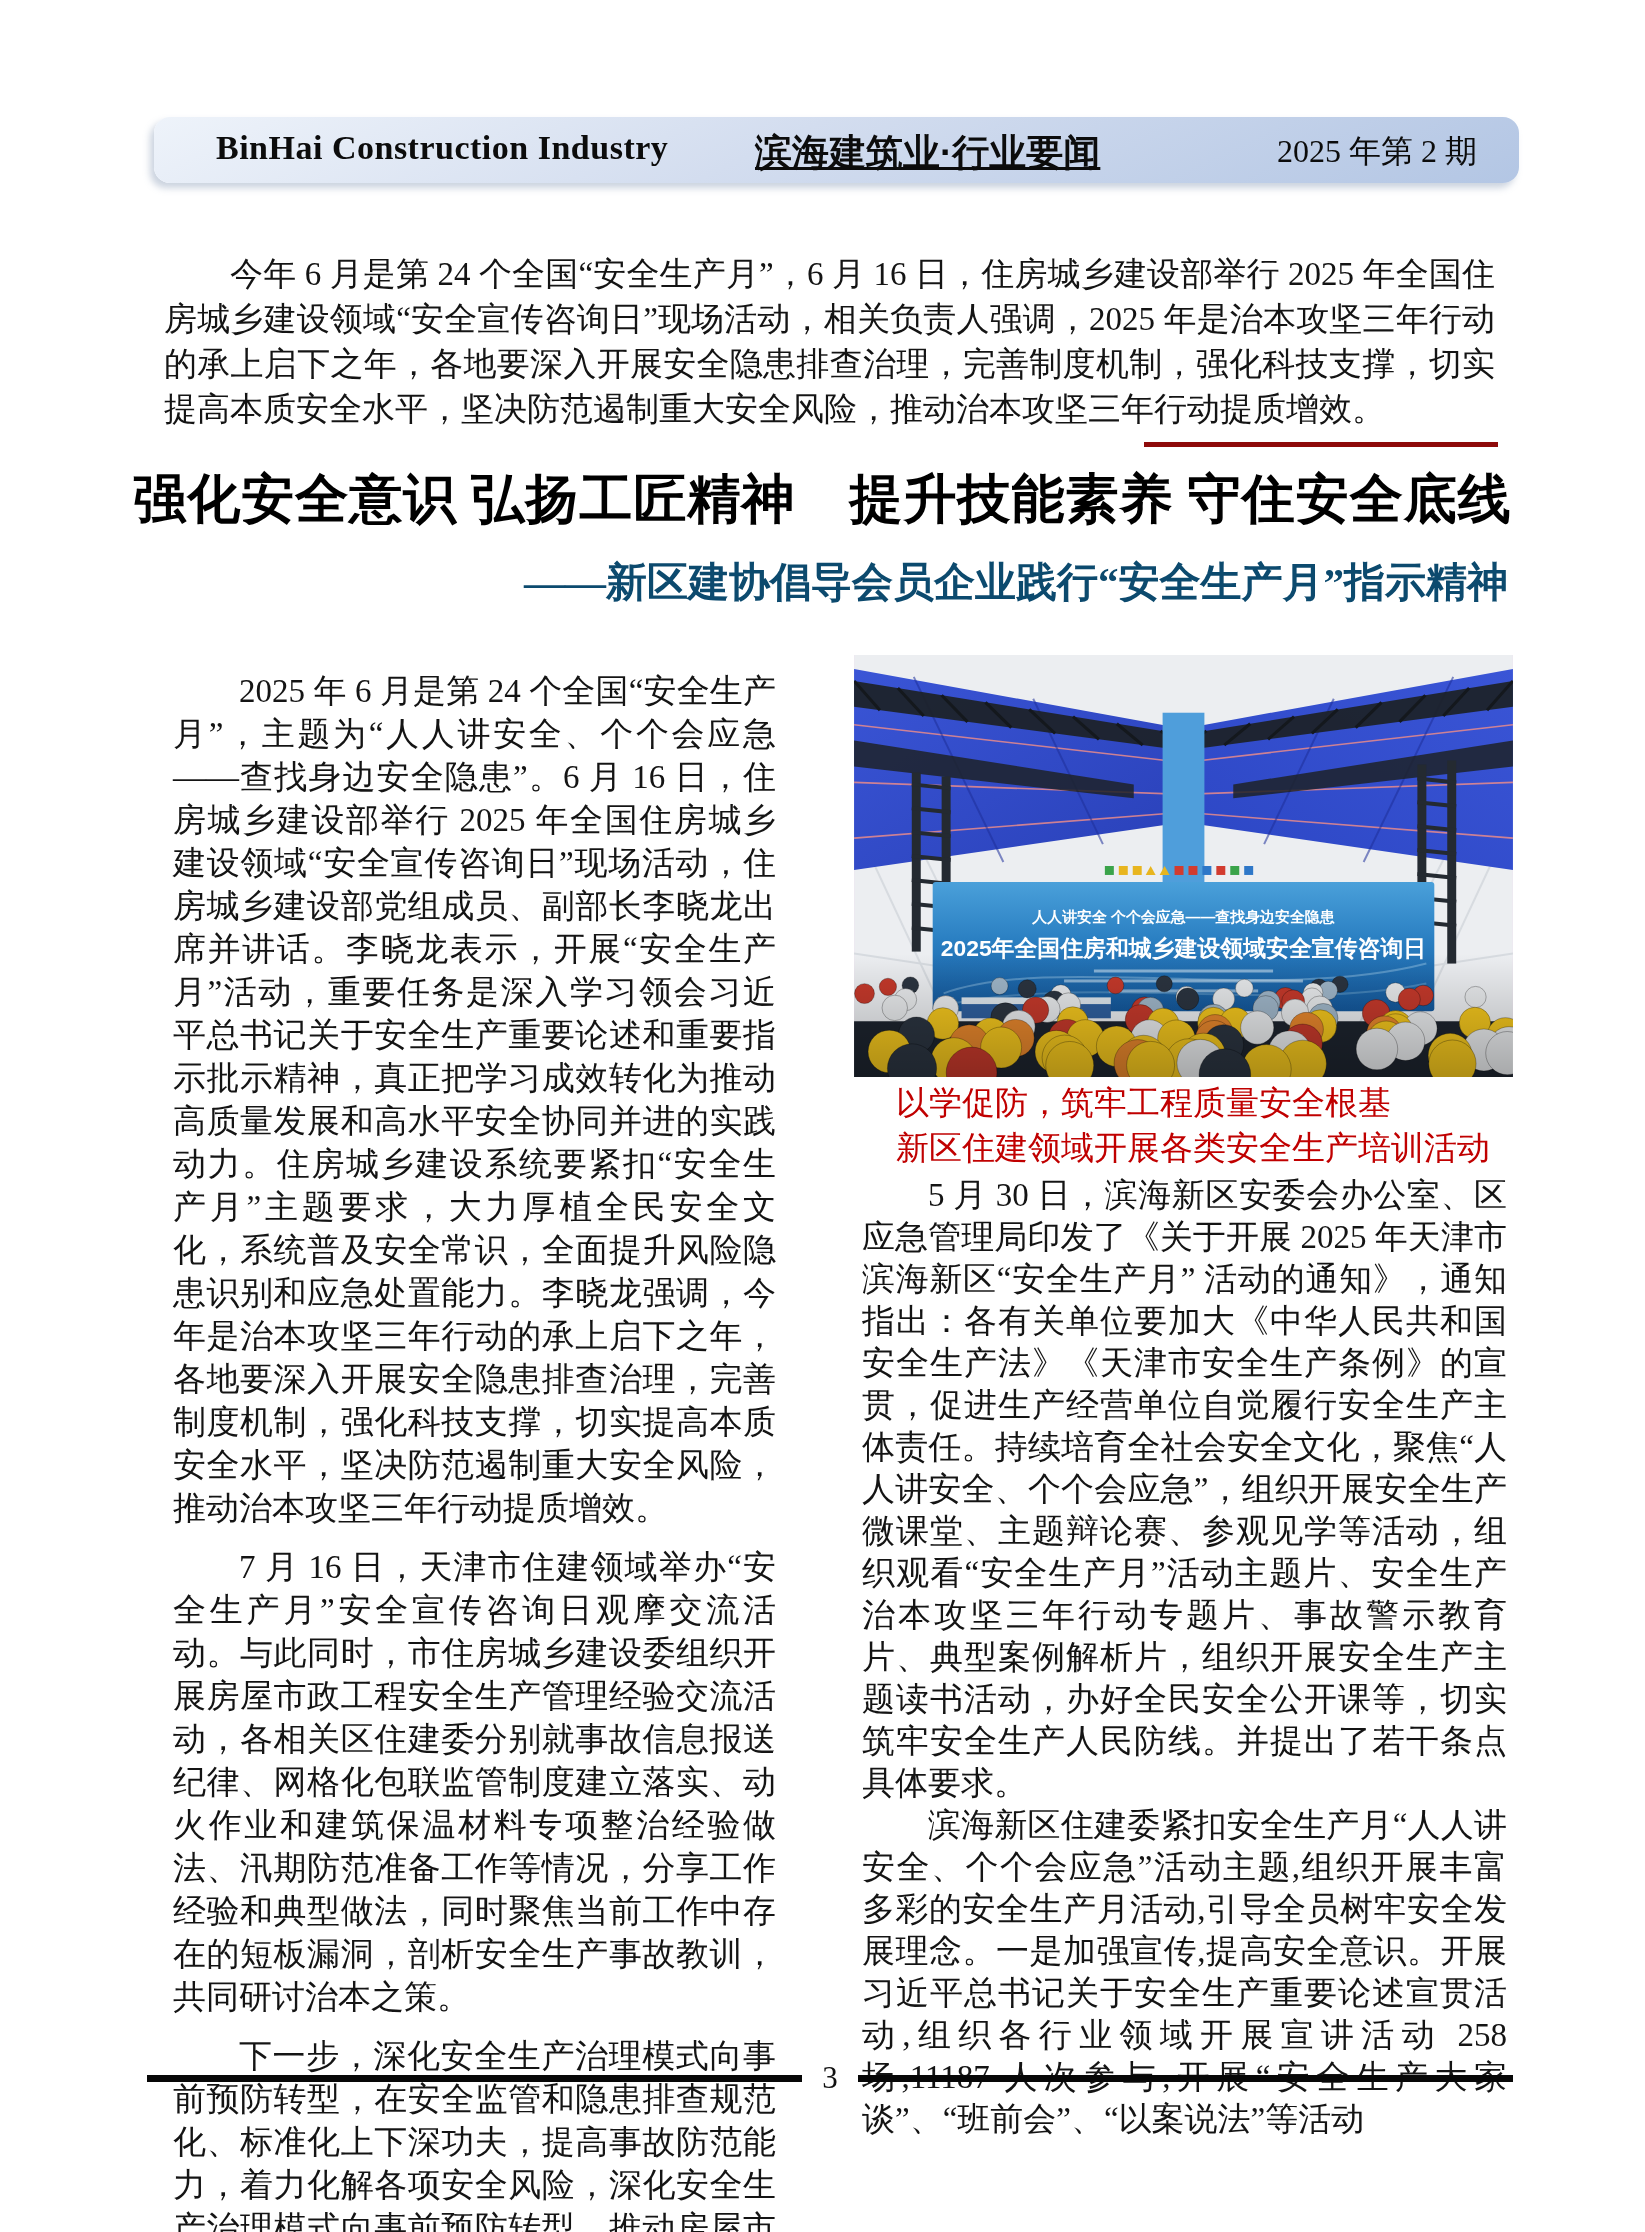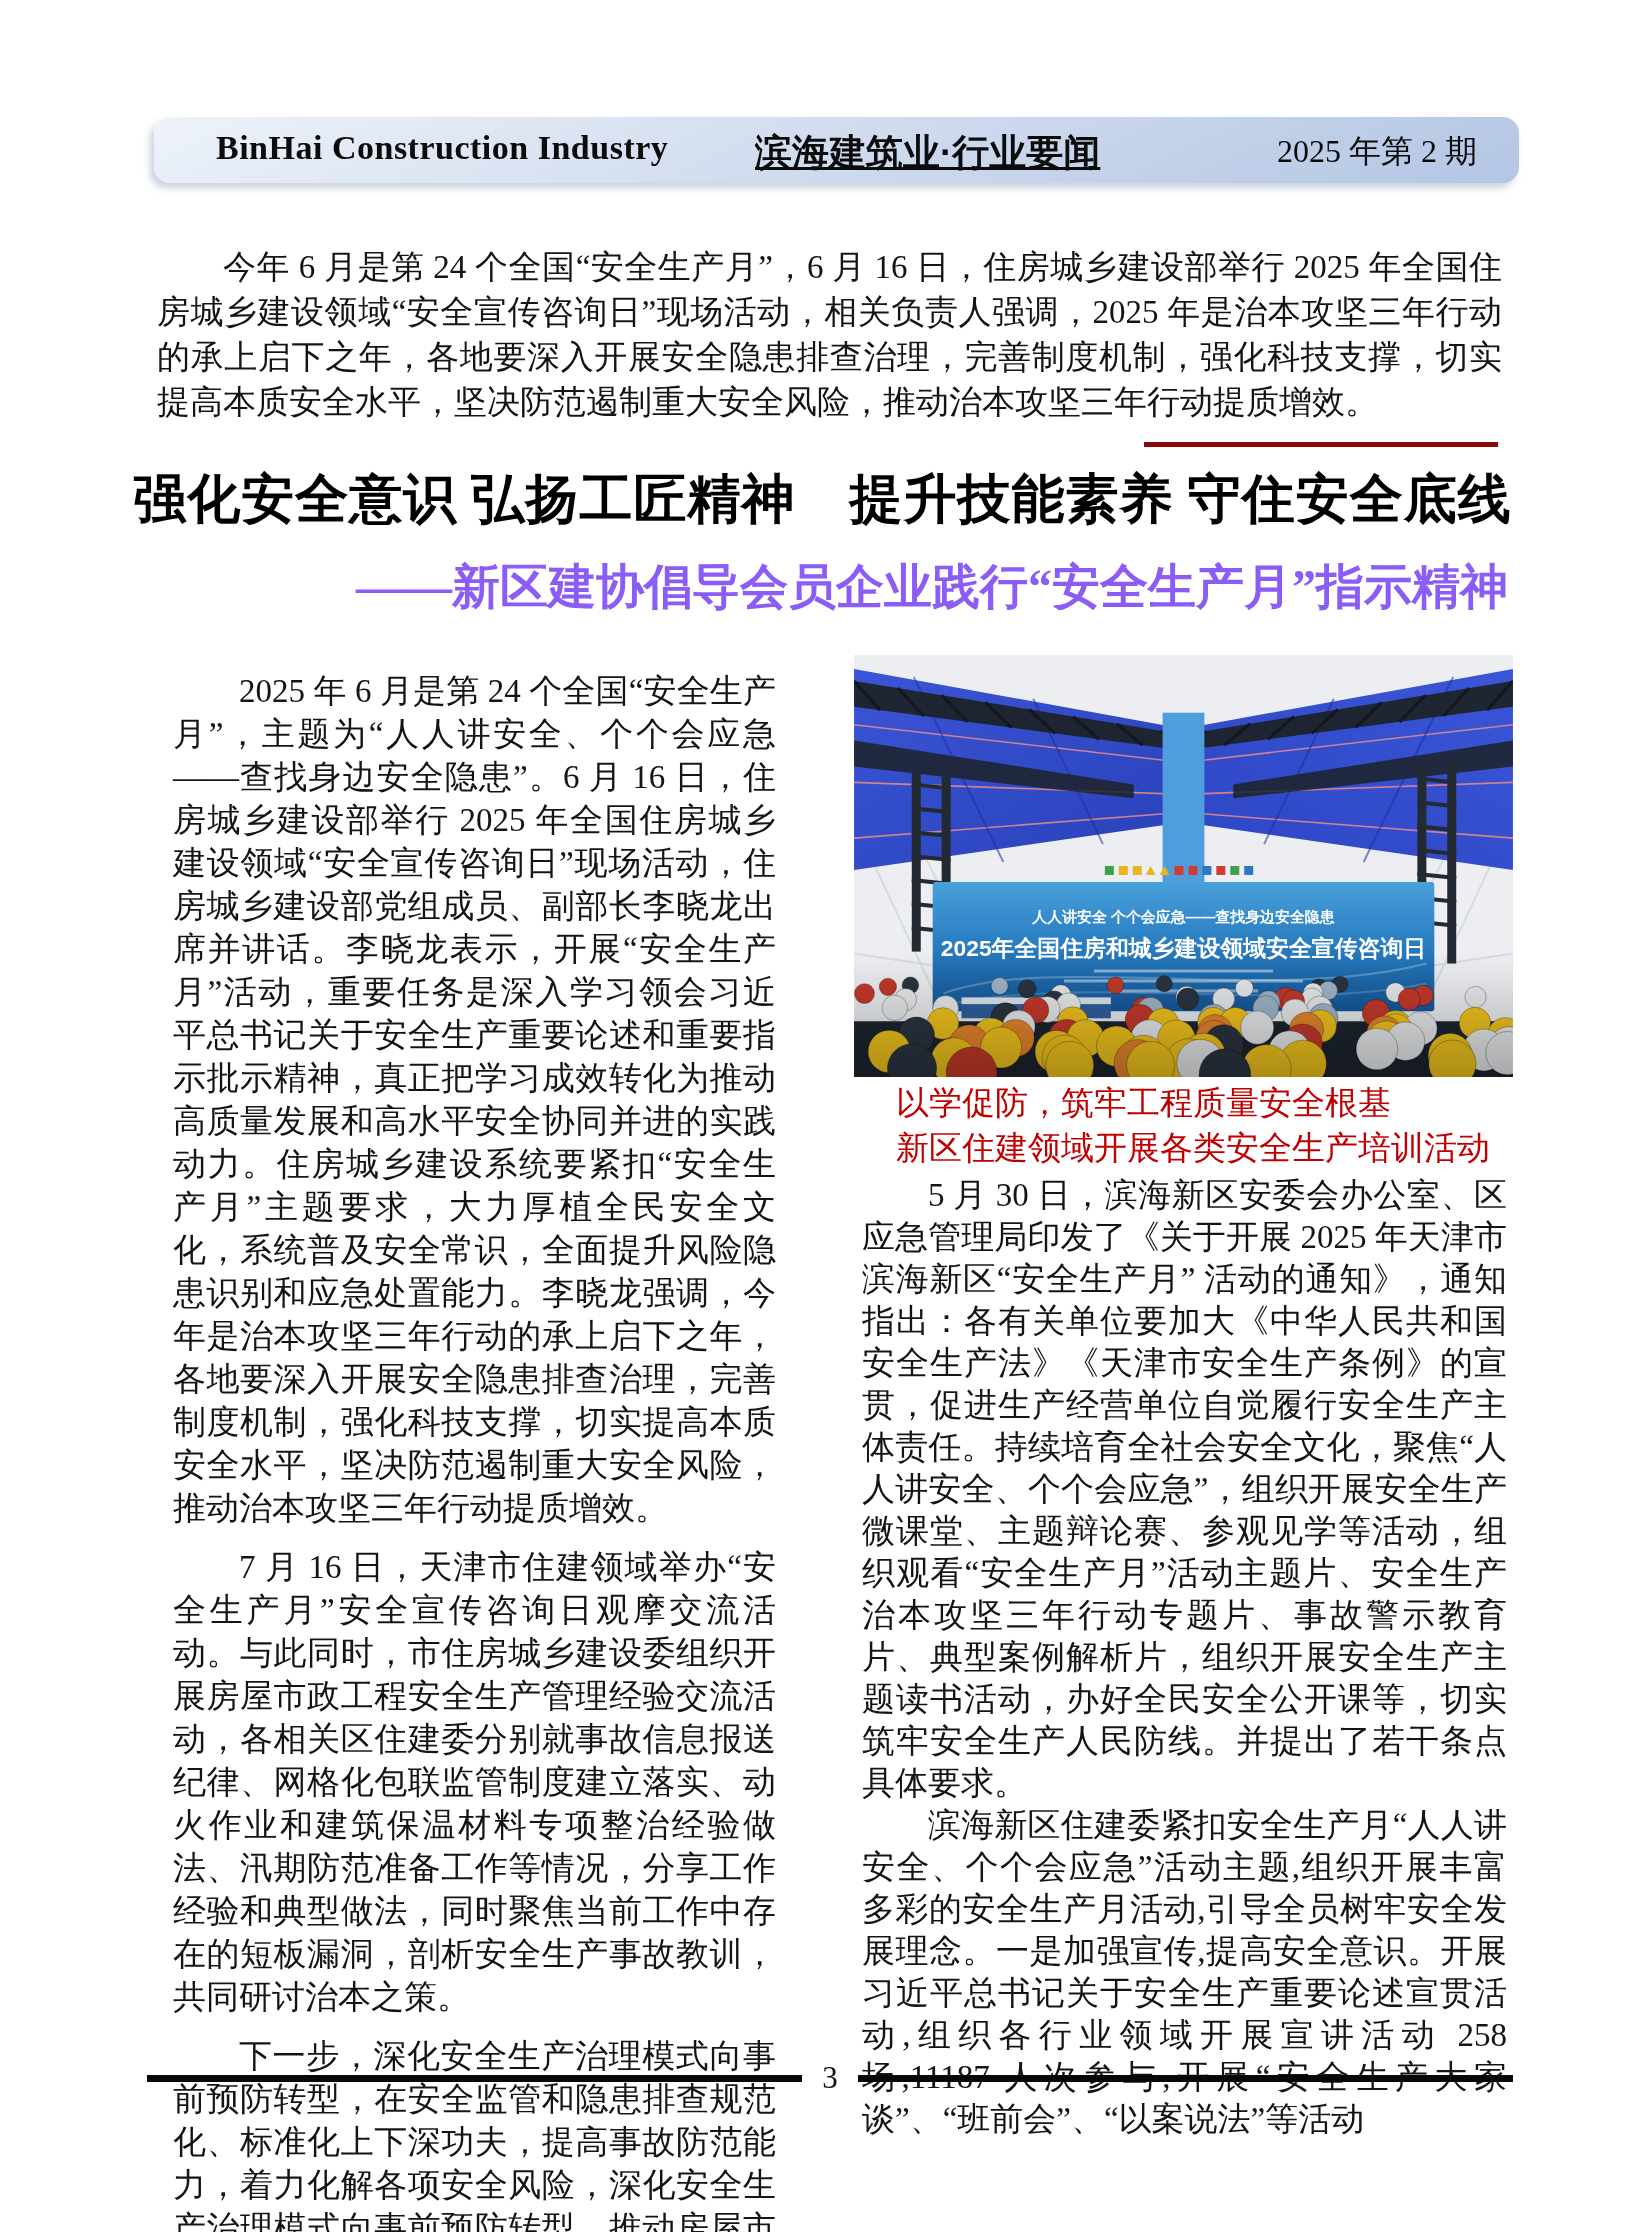--- a/index.html
+++ b/index.html
@@ -11,29 +11,29 @@
       background:linear-gradient(155deg,#eef3fa 0%,#d3ddef 45%,#b3c6e4 100%);
       box-shadow:-4px 5px 7px rgba(125,145,175,.40);}
   .header-left{position:absolute;left:62px;top:12px;font-size:34px;font-weight:bold;letter-spacing:0.5px;color:#0c0c0c;}
   .header-center{position:absolute;left:601px;top:11px;font-size:37px;font-weight:bold;
       font-family:"Liberation Sans","DejaVu Sans",sans-serif;color:#0c0c0c;text-decoration:underline;}
   .header-right{position:absolute;right:42px;top:13px;font-size:32px;color:#0c0c0c;}
 
   
   .intro{position:absolute;left:157px;top:245px;width:1345px;font-size:33px;line-height:45px;
       text-align:justify;}
-  .intro p{margin:0;text-indent:66px;}
+  .intro p{margin:7px;text-indent:66px;}
 
   .rule-red{position:absolute;left:1144px;top:442px;width:354px;height:5px;background:#8e0a0a;}
 
   
   .title{position:absolute;left:109px;top:464px;width:1427px;text-align:center;
       font-size:53px;font-weight:bold;color:#000000;letter-spacing:1px;white-space:nowrap;}
   .subtitle{position:absolute;left:157px;top:555px;width:1351px;text-align:right;
-      font-size:48px;font-weight:bold;color:#8b5cf6;}
+      font-size:41px;font-weight:bold;color:#0c4a6e;}
 
   
   .col-left{position:absolute;left:157px;top:654px;width:635px;font-size:33px;line-height:43px;text-align:justify;}
   .col-left p{margin:16px;text-indent:66px;}
   .col-right{position:absolute;left:862px;top:1174px;width:645px;font-size:33px;line-height:42px;text-align:justify;}
   .col-right p{margin:0;text-indent:66px;}
 
   
   .photo{position:absolute;left:854px;top:655px;width:659px;height:422px;background:#f0abfc;overflow:hidden;text-decoration:underline;}
   .photo svg{display:block;}

